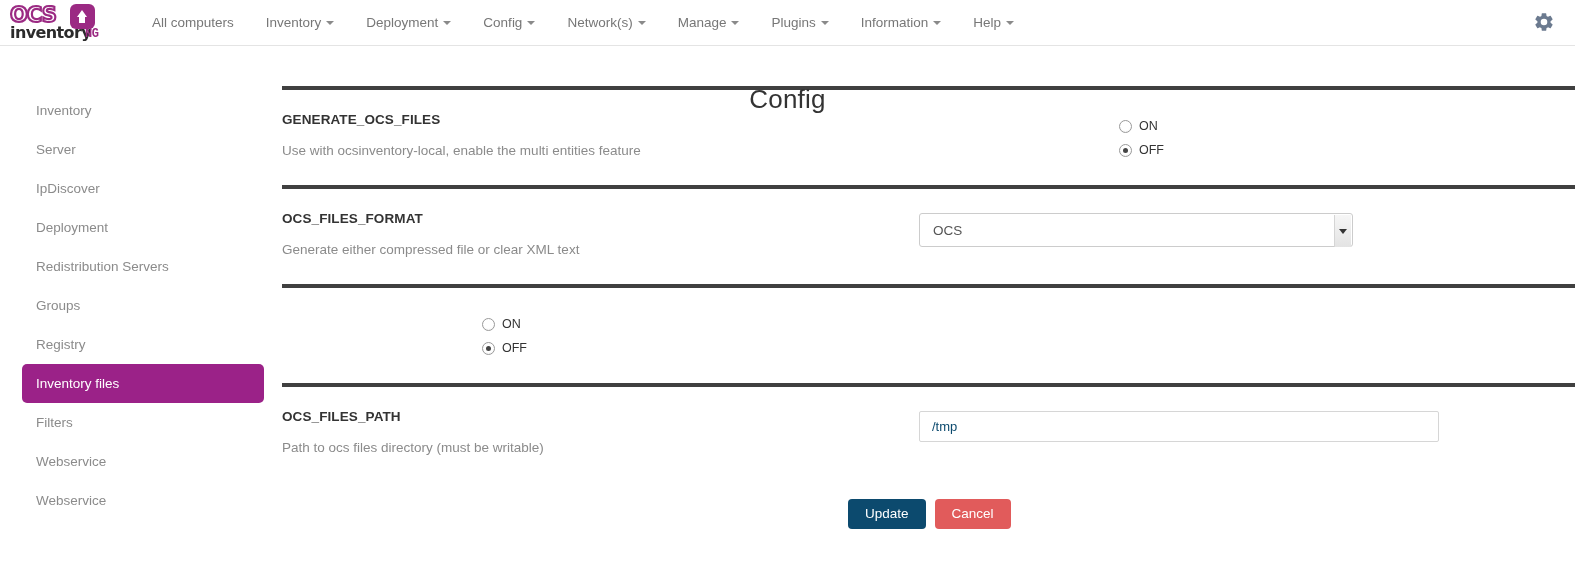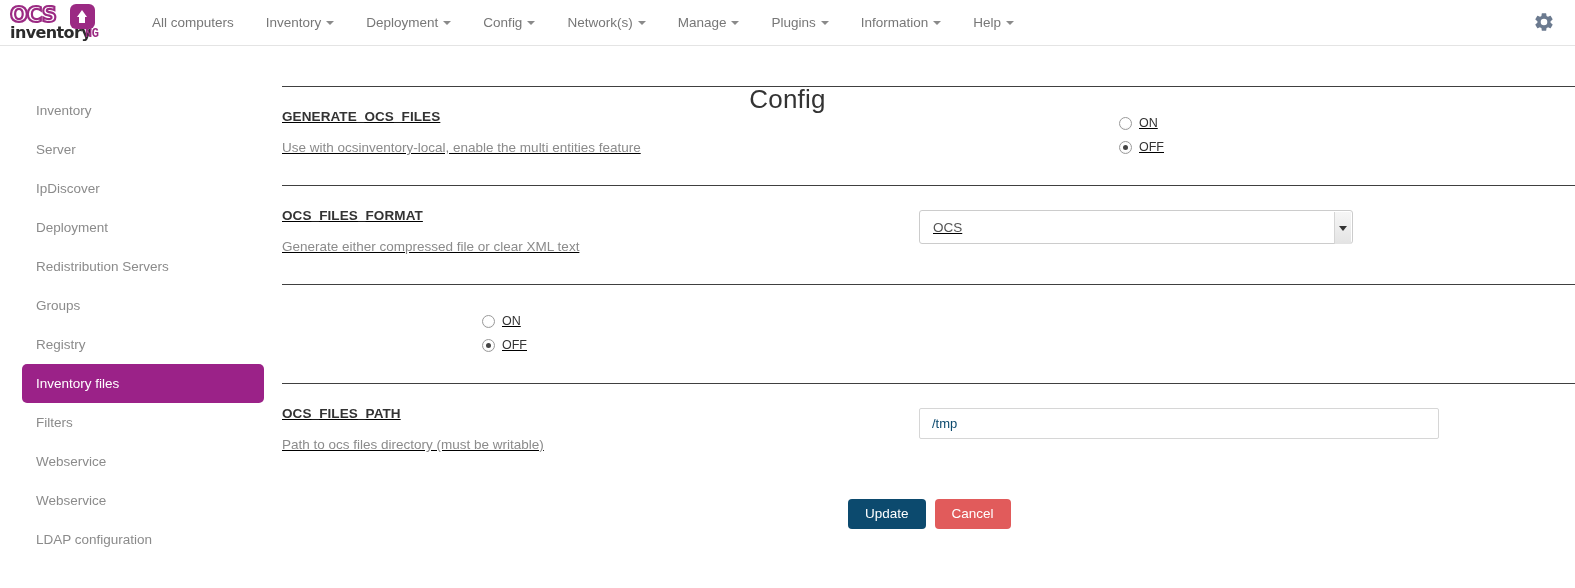--- a/index.html
+++ b/index.html
@@ -161,25 +161,24 @@
     padding-right: 282px;
     letter-spacing: 0.2px;
   }
 
   .config-list {
     margin-top: 40px;
   }
   .config-row {
     display: flex;
     align-items: flex-start;
-    border-top: 1px solid #404040;
+    border-top: 4px solid #404040;
     padding-top: 22px;
     padding-bottom: 22px;
     min-height: 99px;
-    text-decoration: underline;
   }
   .config-row .labels {
     width: 637px;
     flex: 0 0 637px;
   }
   .cfg-name {
     font-size: 13.5px;
     font-weight: bold;
     color: #333333;
     letter-spacing: 0.1px;
@@ -357,23 +356,20 @@
       </div>
     <div class="side-item">
         <span>Filters</span>
       </div>
     <div class="side-item">
         <span>Webservice</span>
       </div>
     <div class="side-item">
         <span>Webservice</span>
       </div>
-    <div class="side-item">
-        <span>LDAP configuration</span>
-      </div>
   </div>
 
   <div class="content">
 
     <div class="config-list">
 
       <div class="config-row">
         <div class="labels">
           <div class="cfg-name">GENERATE_OCS_FILES</div>
           <div class="cfg-desc">Use with ocsinventory-local, enable the multi entities feature</div>

